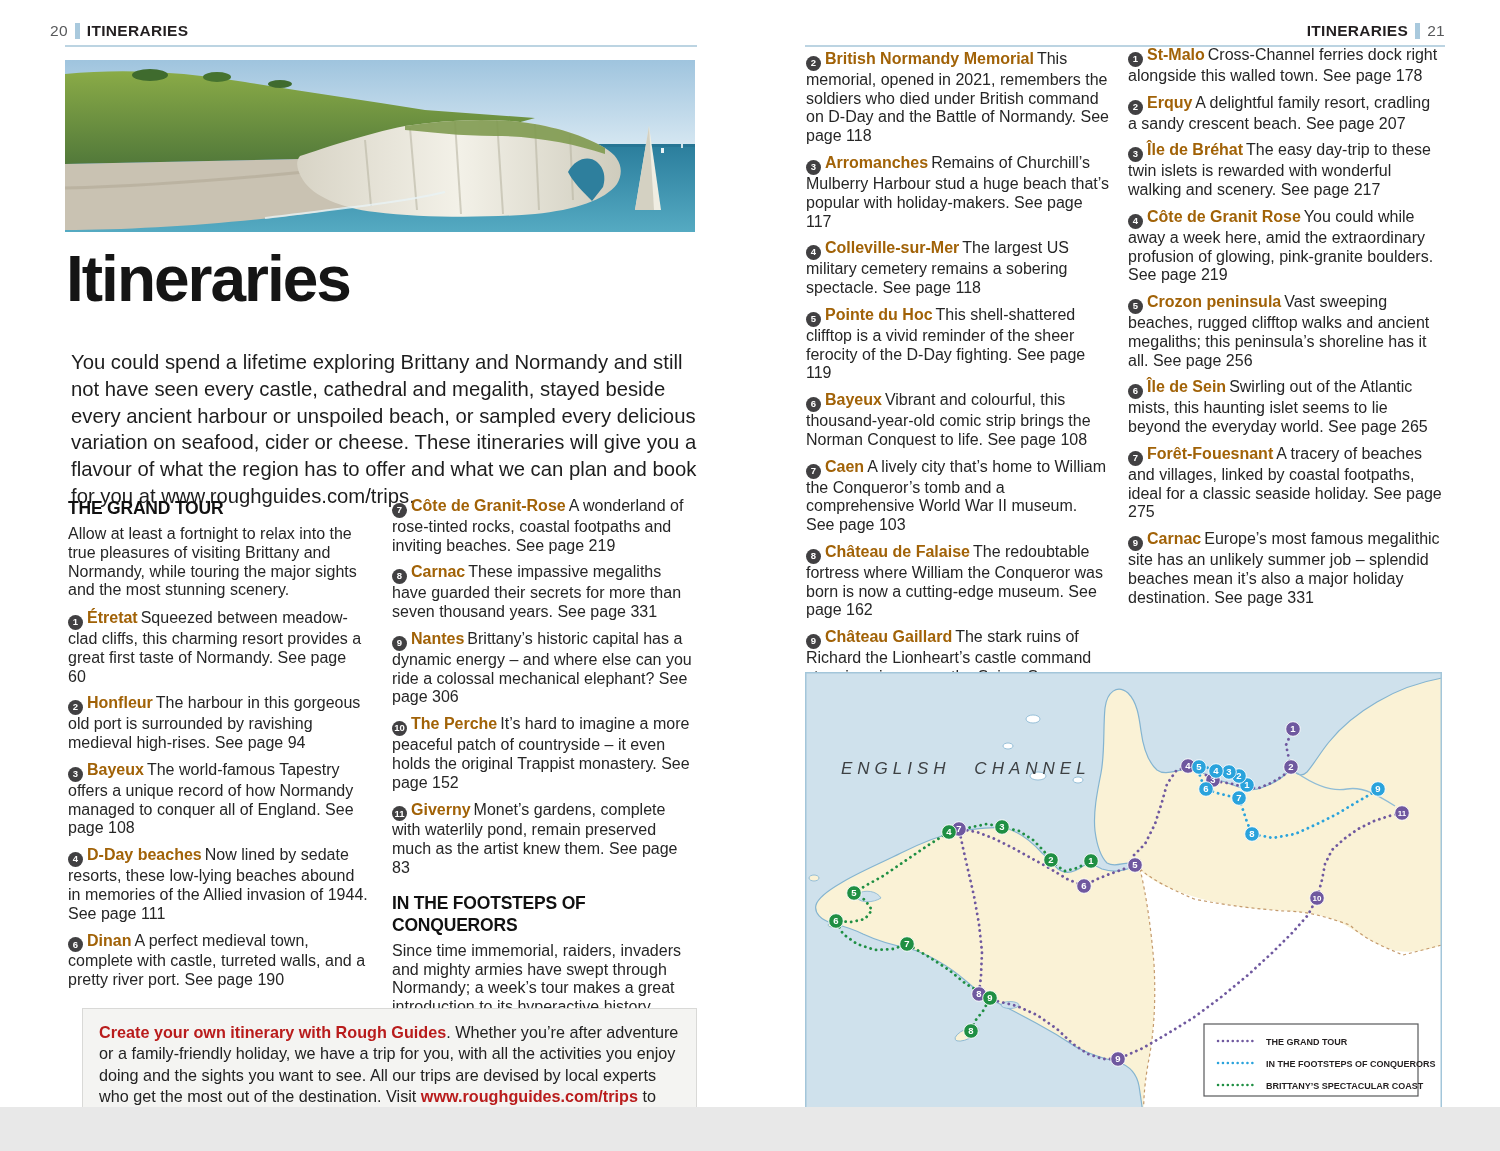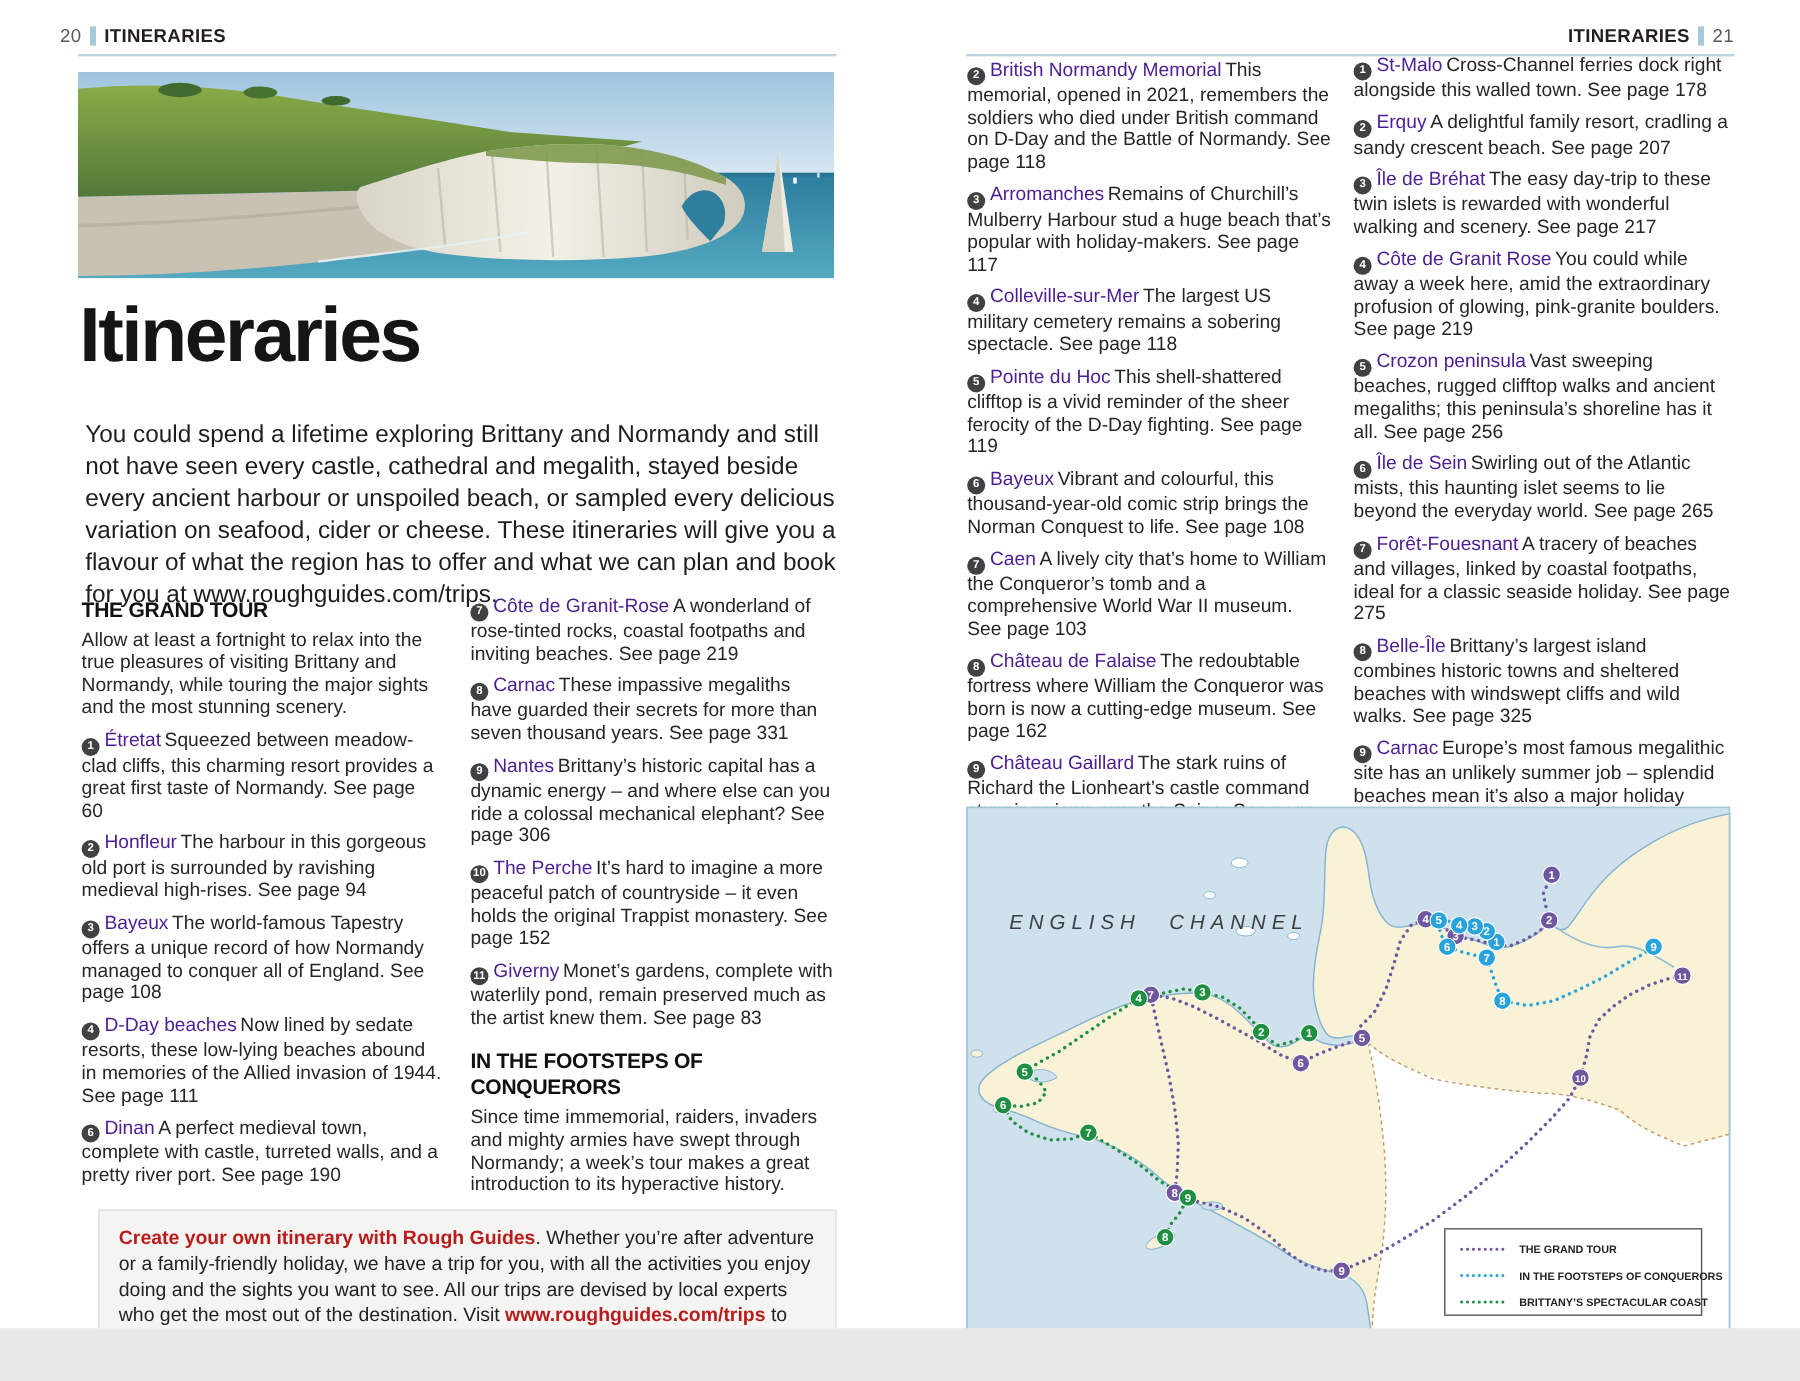--- a/index.html
+++ b/index.html
@@ -20,21 +20,21 @@
          line-height:26.8px;color:#1d1d1d;}
   
   .col{position:absolute;font-size:16px;line-height:18.8px;}
   .col h3{font-size:17.5px;line-height:22px;margin:0 0 6px 0;color:#111;letter-spacing:-.2px;}
   .col h3.mt{margin-top:14px;}
   .col .col-intro{margin:0 0 9px 0;}
   .item{margin:0 0 8px 0;}
   .num{display:inline-flex;align-items:center;justify-content:center;width:15px;height:15px;
        border-radius:50%;background:#414042;color:#fff;font-size:9.5px;font-weight:bold;
        margin-right:4px;vertical-align:-2px;flex:none;}
-  .name{font-weight:normal;color:#4c1d95;margin-right:3px;text-align:center;}
+  .name{font-weight:bold;color:#a16207;margin-right:3px;text-align:center;}
   
   .info-box{position:absolute;left:82px;top:1008px;width:581px;background:#f4f4f2;
             border:1px solid #d9d9d7;padding:13px 16px 12px 16px;font-size:16.2px;line-height:21.4px;color:#222;}
   .info-box b{color:#b91c1c;}
   
   .map-wrap{position:absolute;left:805px;top:672px;width:637px;height:450px;}
   .map-wrap svg{display:block;}
 </style>
 </head>
 <body>
@@ -168,21 +168,20 @@
         <p class="item"><span class="num">3</span><span class="name">Île de Bréhat</span><span class="desc">The easy day-trip to these twin islets is rewarded with wonderful walking and scenery. See page 217</span></p>
 
         <p class="item"><span class="num">4</span><span class="name">Côte de Granit Rose</span><span class="desc">You could while away a week here, amid the extraordinary profusion of glowing, pink-granite boulders. See page 219</span></p>
 
         <p class="item"><span class="num">5</span><span class="name">Crozon peninsula</span><span class="desc">Vast sweeping beaches, rugged clifftop walks and ancient megaliths; this peninsula’s shoreline has it all. See page 256</span></p>
 
         <p class="item"><span class="num">6</span><span class="name">Île de Sein</span><span class="desc">Swirling out of the Atlantic mists, this haunting islet seems to lie beyond the everyday world. See page 265</span></p>
 
         <p class="item"><span class="num">7</span><span class="name">Forêt-Fouesnant</span><span class="desc">A tracery of beaches and villages, linked by coastal footpaths, ideal for a classic seaside holiday. See page 275</span></p>
 
-        <p class="item"><span class="num">8</span><span class="name">Belle-Île</span><span class="desc">Brittany’s largest island combines historic towns and sheltered beaches with windswept cliffs and wild walks. See page 325</span></p>
 
         <p class="item"><span class="num">9</span><span class="name">Carnac</span><span class="desc">Europe’s most famous megalithic site has an unlikely summer job – splendid beaches mean it’s also a major holiday destination. See page 331</span></p>
       </div>
   </div>
 
   <div class="map-wrap">
     <svg id="map-svg" width="637" height="450" viewBox="0 0 637 450">
       <rect x="0" y="0" width="637" height="450" fill="#cfe1ec"></rect>
       <path fill="#faf2d6" stroke="#84b4d0" stroke-width="1.2" d="M 637,6 C 615,10 592,18 572,30 C 553,41 536,55 524,70 C 515,81 509,92 502,100 C 497,105 491,103 487,96 C 479,105 468,112 456,116 C 443,121 429,113 417,109 C 404,103 392,99 383,97 C 371,98 360,104 352,98 C 342,89 338,74 336,59 C 334,44 332,30 323,21 C 312,12 302,20 300,36 C 298,56 300,80 296,101 C 292,121 288,141 290,159 C 292,174 297,186 302,191 C 312,197 322,187 330,193 C 322,199 309,201 297,197 C 289,193 284,190 278,194 C 270,200 261,203 253,197 C 247,191 243,186 237,181 C 227,170 213,158 198,156 C 183,154 168,158 155,159 C 136,163 116,171 96,181 C 76,191 52,201 36,211 C 24,218 13,226 11,233 C 9,241 16,248 27,251 C 38,254 48,257 58,262 C 73,269 87,273 103,276 C 126,283 146,296 161,309 C 171,318 179,324 189,329 C 201,335 216,343 231,351 C 246,359 259,367 271,375 C 286,383 300,387 313,390 C 325,394 332,403 334,414 C 336,427 338,440 339,450 L 637,450 Z"></path>
       <path fill="#ffffff" d="M 335,197 C 341,222 346,255 349,292 C 351,330 349,362 343,392 C 339,416 338,433 339,450 L 637,450 L 637,273 C 618,280 598,283 579,275 C 559,267 545,253 527,247 C 505,239 479,239 454,237 C 424,234 389,227 362,215 C 349,209 339,203 335,197 Z"></path>

